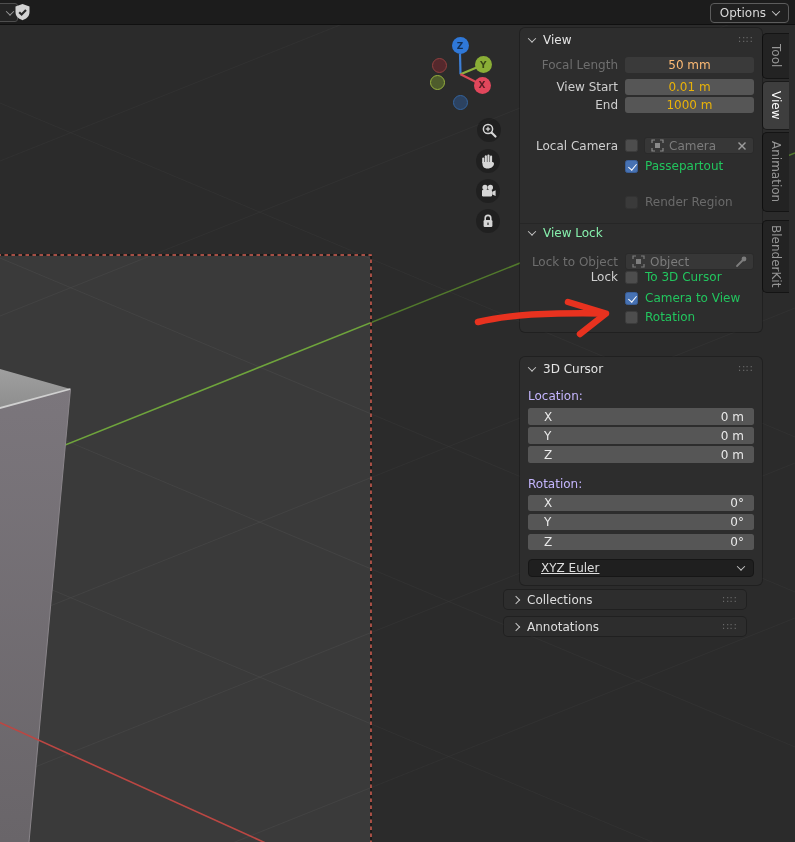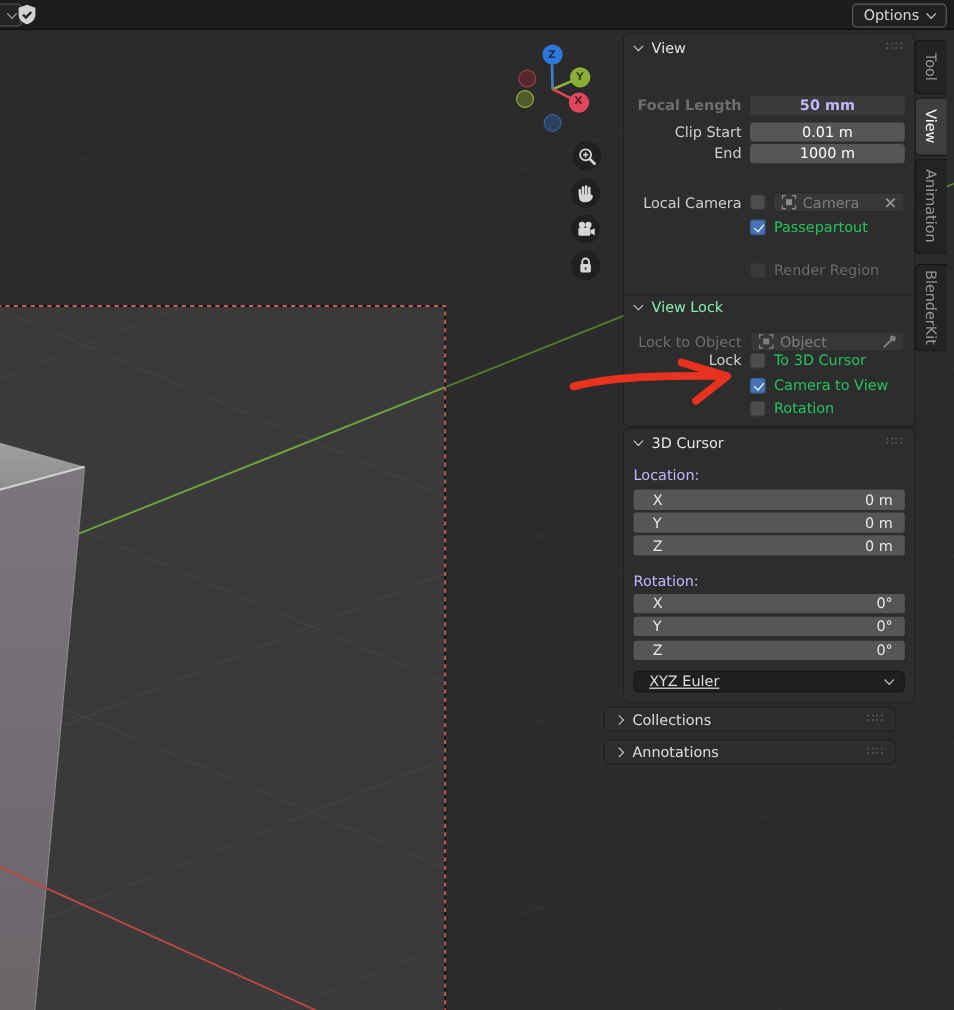--- a/index.html
+++ b/index.html
@@ -47,23 +47,23 @@
   
   .panel{position:absolute;left:520px;width:242px;background:var(--panel-bg);border-radius:5px;
     z-index:10;box-shadow:0 0 0 1px rgba(0,0,0,0.25);}
   .panel-head{height:24px;display:flex;align-items:center;gap:8px;padding:0 9px;color:#e4e4e4;}
   .panel-head .title{flex:1;color:#e4e4e4;}
   .grip{color:#6e6e6e;font-size:10px;letter-spacing:1px;line-height:1;}
   .pbody{padding:0 8px 8px 8px;}
   .prow{display:flex;align-items:center;}
   .plabel{width:97px;padding-right:7px;text-align:right;color:#cfcfcf;flex:0 0 auto;white-space:nowrap;}
   .plabel.dis{color:#6e6e6e;}
-  .field{flex:1;height:16px;background:var(--field-bg);border-radius:3px;color:#ffffff;
+  .field{flex:1;height:16px;background:var(--field-bg);border-radius:3px;color:#eab308;
     display:flex;align-items:center;justify-content:center;}
-  .field.dis{background:var(--field-disabled);color:#c4b5fd;}
+  .field.dis{background:var(--field-disabled);color:#fdba74;}
   .objfield{flex:1;height:17px;background:#373737;border:1px solid #2a2a2a;border-radius:3px;
     display:flex;align-items:center;gap:5px;padding:0 6px;color:#7c7c7c;}
   .objfield .fname{flex:1;}
   .cb{width:13px;height:13px;border-radius:2.5px;background:#4d4d4d;border:1px solid #3c3c3c;
     flex:0 0 auto;position:relative;}
   .cb.dis{background:#3a3a3a;border-color:#333;}
   .cb.on{background:var(--accent-blue);border-color:#3a5f99;}
   .cb.on::after{content:"";position:absolute;left:3.5px;top:1px;width:4px;height:7px;
     border-right:1.6px solid #fff;border-bottom:1.6px solid #fff;transform:rotate(40deg);}
   .cblabel{margin-left:7px;color:#22c55e;}
@@ -213,28 +213,28 @@
     </button>
   </div>
 
   <div class="panel" style="top:28px;">
     <div class="panel-head">
       <span class="chev down"></span>
       <span class="title">View</span>
       <span class="grip">∷∷</span>
     </div>
     <div class="pbody">
-      <div class="prow" style="margin-top:28px;font-weight:bold;">
+      <div class="prow" style="margin-top:5px;">
         <span class="plabel dis">Focal Length</span>
         <div class="field dis">
           <span>50 mm</span>
         </div>
       </div>
       <div class="prow" style="margin-top:6px;">
-        <span class="plabel">Clip Start</span>
+        <span class="plabel">View Start</span>
         <div class="field">
           <span>0.01 m</span>
         </div>
       </div>
       <div class="prow" style="margin-top:2px;">
         <span class="plabel">End</span>
         <div class="field">
           <span>1000 m</span>
         </div>
       </div>

